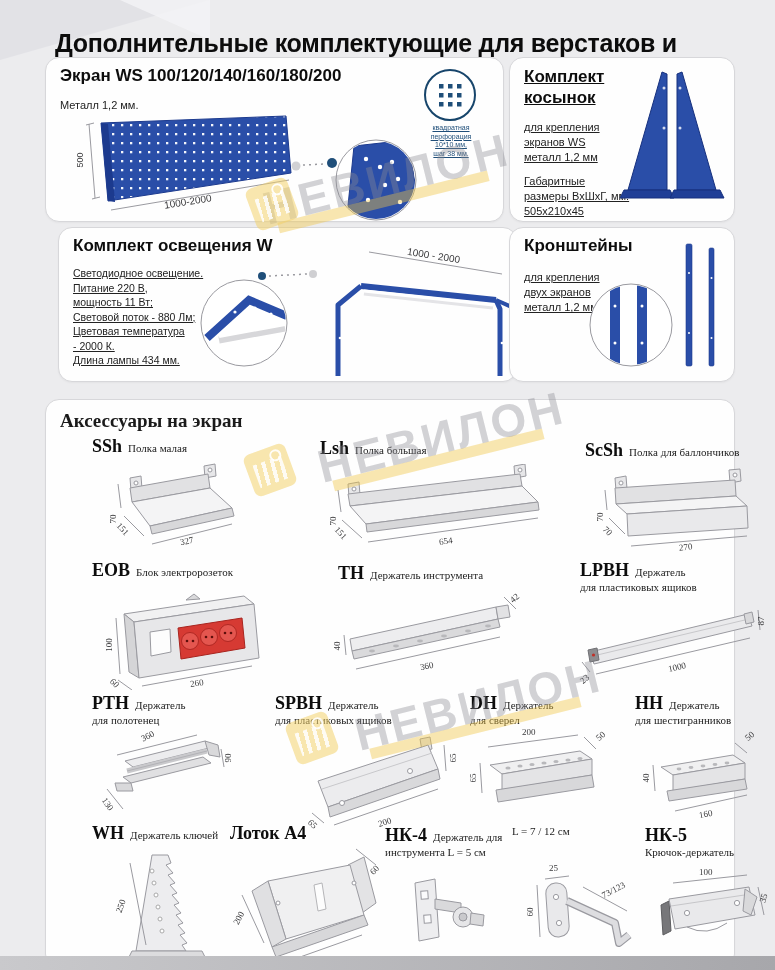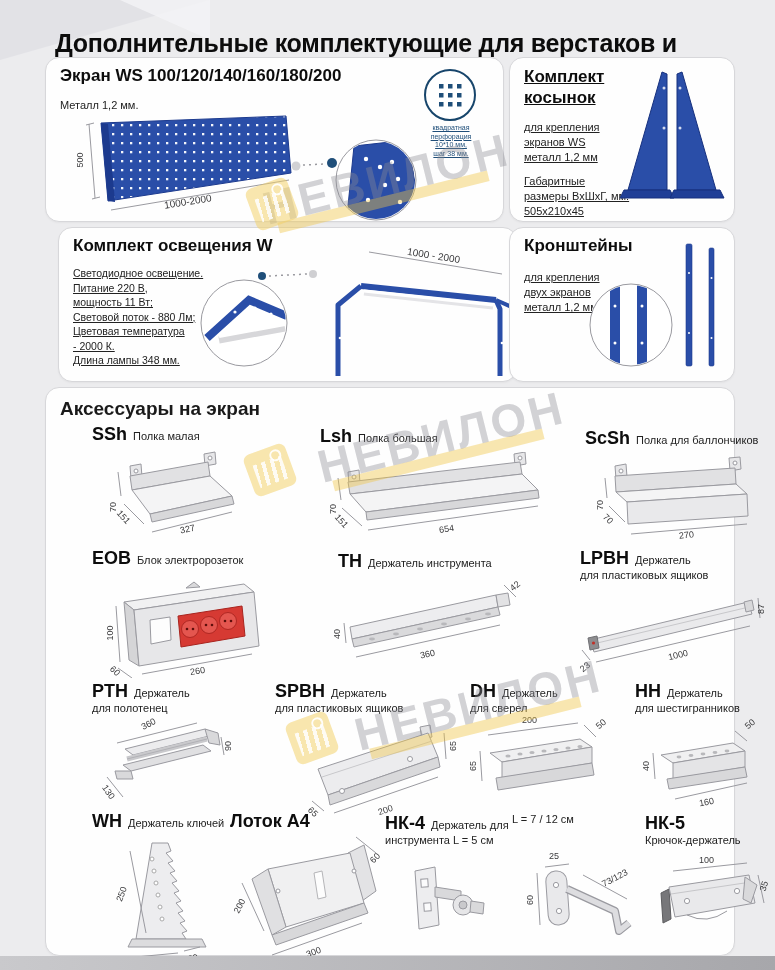--- a/index.html
+++ b/index.html
@@ -22,21 +22,21 @@
     font-size:25px;font-weight:bold;letter-spacing:-.3px;color:#0c0c0c;
   }
   .panel{
     position:absolute;background:#fefefe;border:1px solid #d7d7da;border-radius:14px;
     box-shadow:0 1px 2px rgba(0,0,0,.04);
   }
   #p-screen{left:45px;top:57px;width:457px;height:163px;}
   #p-gussets{left:509px;top:57px;width:224px;height:163px;}
   #p-lighting{left:45px;top:227px;width:457px;height:153px;margin-left:13px;}
   #p-brackets{left:509px;top:227px;width:224px;height:153px;}
-  #p-acc{left:45px;top:387px;width:688px;height:567px;}
+  #p-acc{left:45px;top:399px;width:688px;height:567px;font-family:Liberation Serif, serif;}
   .ptitle{position:absolute;left:14px;top:8px;font-size:17px;font-weight:bold;color:#0d0d0d;white-space:nowrap;}
   .tline{display:block;line-height:21px;text-decoration:underline;}
   .note{position:absolute;font-size:11px;color:#222;line-height:15px;}
   .panel svg{position:absolute;left:0;top:0;pointer-events:none;}
   .dim{position:absolute;font-size:9px;color:#3a3a3c;white-space:nowrap;transform-origin:center;}
   .perfnote{position:absolute;left:374px;top:66px;width:62px;text-align:center;
     font-size:7px;line-height:8.5px;color:#1f4e79;}
   .acc-title{position:absolute;left:14px;top:10px;font-size:19px;font-weight:bold;}
   .item{position:absolute;margin-left:34px;}
   .ihdr{display:flex;align-items:baseline;gap:6px;white-space:nowrap;}
@@ -153,21 +153,21 @@
 
 <section class="panel" id="p-lighting">
   <div class="ptitle">Комплект освещения W</div>
   <div class="note" style="left:14px;top:38px;font-size:10.5px;line-height:14.5px">
     <span class="tline" style="line-height:14.5px">Светодиодное освещение.</span>
     <span class="tline" style="line-height:14.5px">Питание 220 В,</span>
     <span class="tline" style="line-height:14.5px">мощность 11 Вт;</span>
     <span class="tline" style="line-height:14.5px">Световой поток - 880 Лм;</span>
     <span class="tline" style="line-height:14.5px">Цветовая температура</span>
     <span class="tline" style="line-height:14.5px">- 2000 К.</span>
-    <span class="tline" style="line-height:14.5px">Длина лампы 348 мм.</span>
+    <span class="tline" style="line-height:14.5px">Длина лампы 434 мм.</span>
   </div>
   <svg width="457" height="153" viewBox="0 0 457 153">
     <line x1="310" y1="24" x2="443" y2="46" stroke="#9a9aa0" stroke-width="1"></line>
     <circle cx="185" cy="95" r="43" fill="#ffffff" stroke="#9a9aa0"></circle>
     <clipPath id="clip-light-callout">
         <circle cx="185" cy="95" r="42"></circle>
       </clipPath>
     <g clip-path="url(#clip-light-callout)">
       <path d="M 148 110 L 190 72 L 228 88" fill="none" stroke="#2a4ea8" stroke-width="8"></path>
       <path d="M 160 112 L 226 100" stroke="#d7d7da" stroke-width="7" fill="none"></path>

